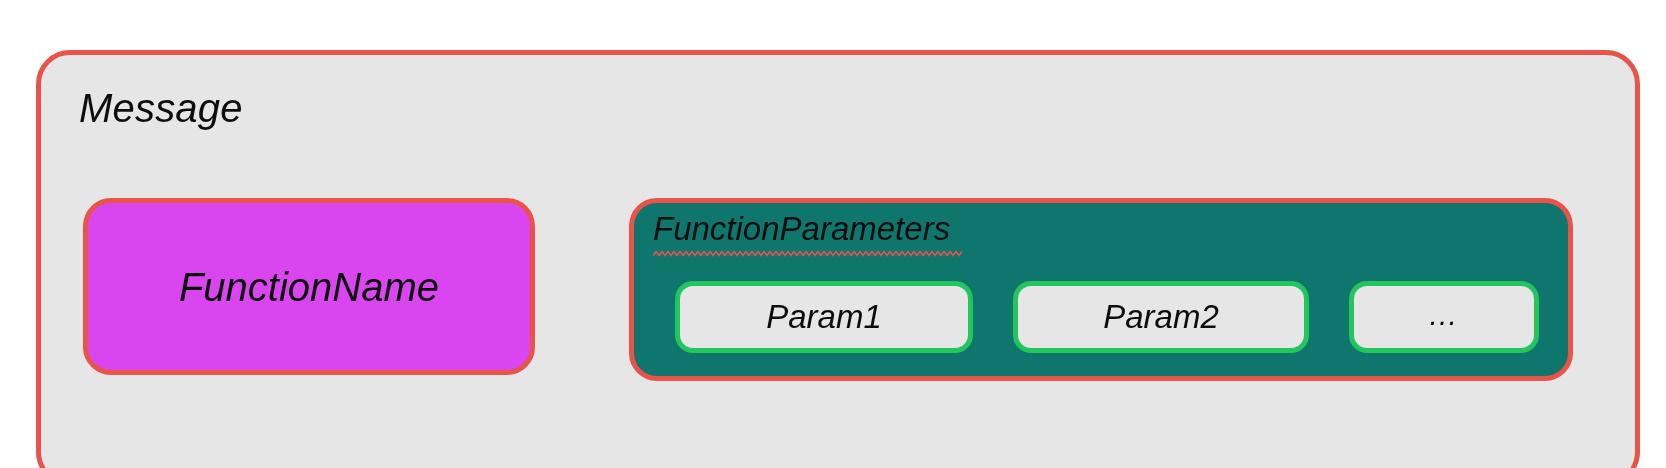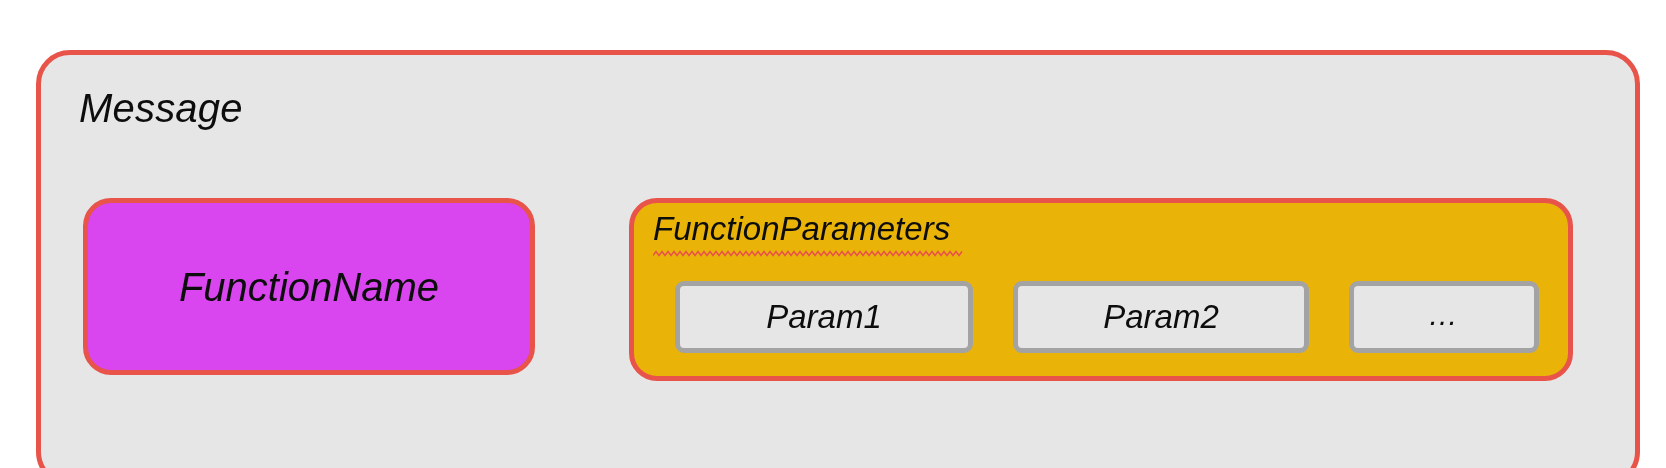--- a/index.html
+++ b/index.html
@@ -67,21 +67,21 @@
   }
 
   
   .fn-params-box {
     position: absolute;
     left: 588px;     
     top: 143px;      
     width: 944px;
     height: 183px;
     box-sizing: border-box;
-    background: #eab308;
+    background: #0f766e;
     border: 5px solid #e8534a;
     border-radius: 28px;
   }
 
   .fn-params-title {
     position: absolute;
     left: 19px;
     top: 7px;
     font-size: 33px;
     line-height: 38px;
@@ -109,22 +109,22 @@
     width: 100%;
     height: 72px;
   }
 
   .param-box {
     position: absolute;
     top: 0;
     height: 72px;
     box-sizing: border-box;
     background: #e6e6e6;
-    border: 5px solid #a3a3a3;
-    border-radius: 9px;
+    border: 5px solid #22c55e;
+    border-radius: 18px;
     display: flex;
     align-items: center;
     justify-content: center;
   }
 
   .param-box.p0 { left: 41px;  width: 298px; }
   .param-box.p1 { left: 379px; width: 296px; align-items: center; }
   .param-box.p2 { left: 715px; width: 190px; }
 
   .param-label {

